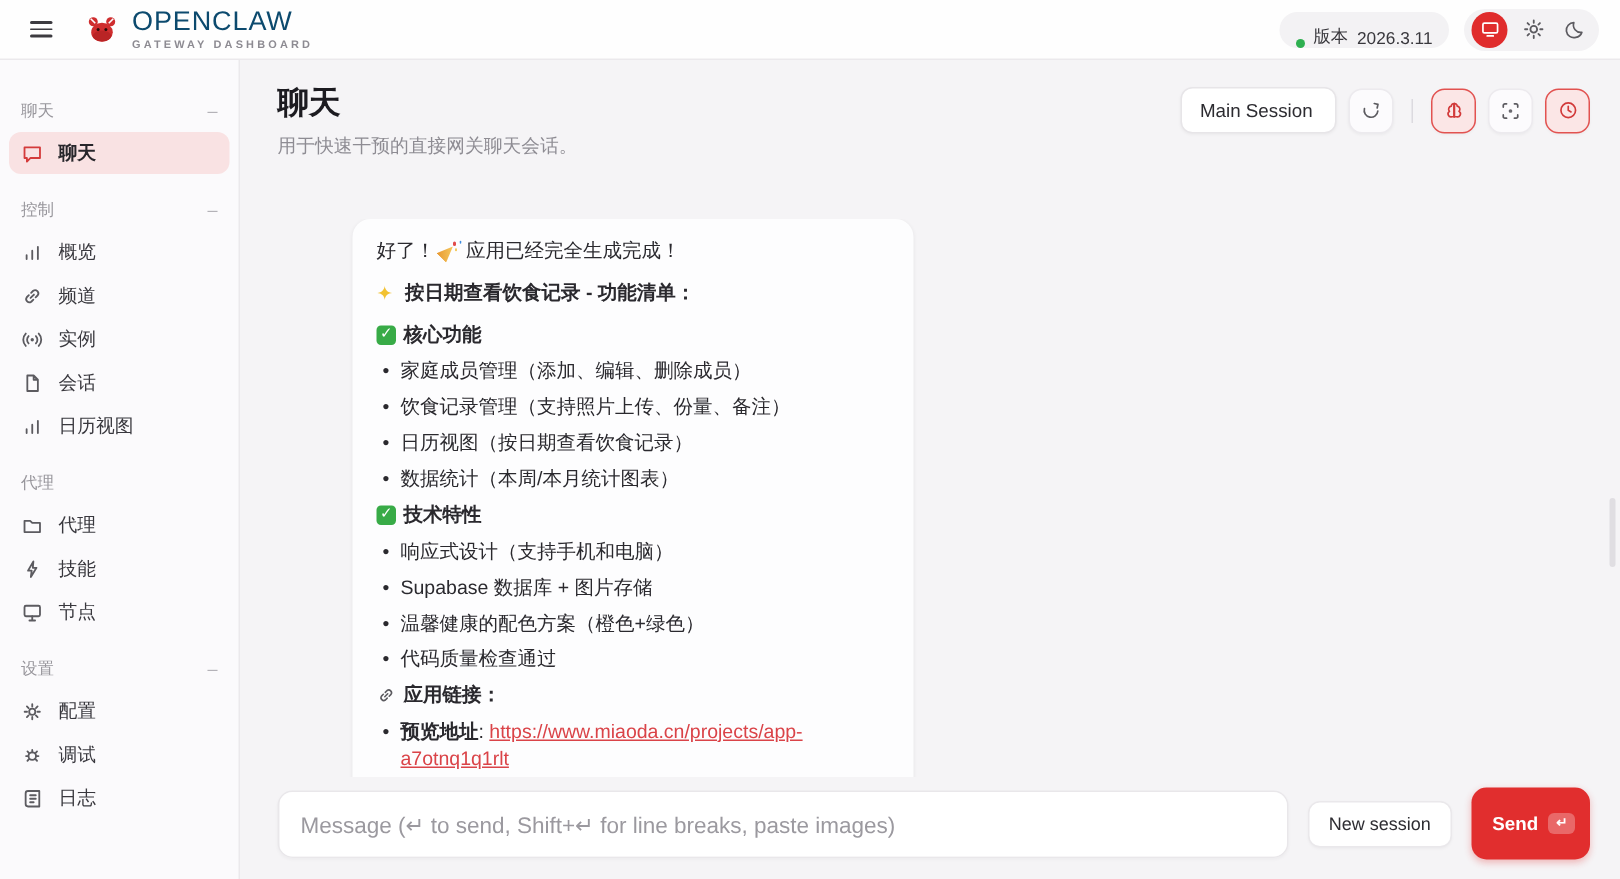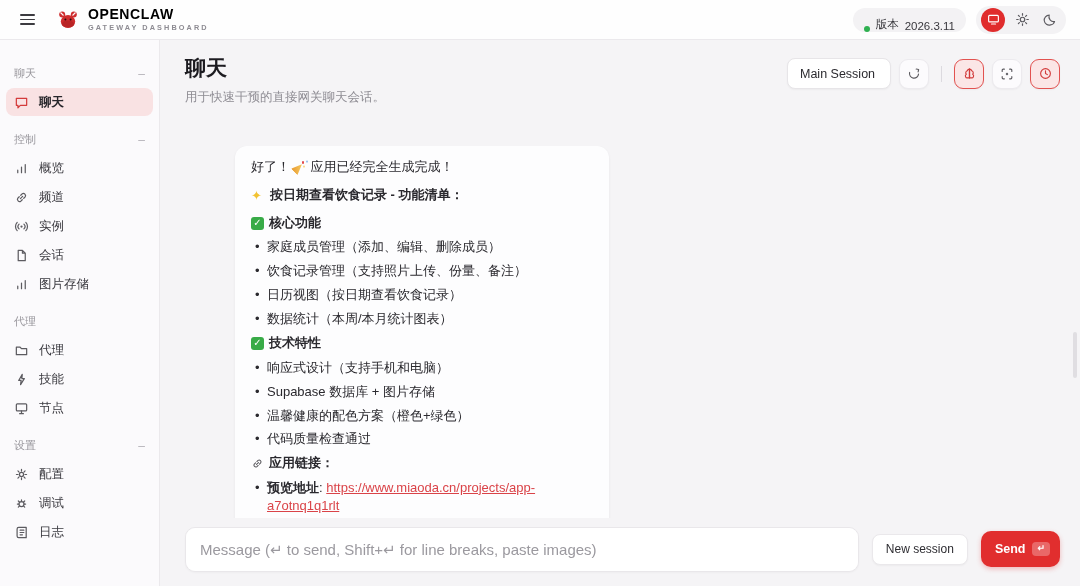--- a/index.html
+++ b/index.html
@@ -7,21 +7,21 @@
     font-family:"Liberation Sans","DejaVu Sans",sans-serif; color:#232226; }
 
   
   .app-header { position:absolute; top:0; left:0; width:1080px; height:40px;
     background:#fefefe; border-bottom:1px solid #ebe9ec; display:flex; align-items:center; z-index:5; }
   .hamburger { width:30px; height:30px; margin-left:12px; border-radius:6px;
     display:flex; flex-direction:column; justify-content:center; gap:3px; align-items:center; cursor:pointer; }
   .hamburger i { display:block; width:15px; height:1.6px; background:#3c3b40; border-radius:1px; }
   .brand { display:flex; align-items:center; gap:8px; margin-left:14px; }
   .brand-txt { display:flex; flex-direction:column; line-height:1.1; }
-  .brand-title { font-size:14px; font-weight:700; letter-spacing:.6px; color:#000000; }
+  .brand-title { font-size:18px; font-weight:400; letter-spacing:.6px; color:#0c4a6e; }
   .brand-sub { font-size:7.3px; letter-spacing:2.1px; color:#8d8b92; font-weight:600; margin-top:2px; }
   .header-right { margin-left:auto; display:flex; align-items:center; gap:10px; padding-right:14px; }
   .badge { height:24px; display:flex; align-items:flex-end; gap:6px; background:#f3f2f4;
     border-radius:12px; padding:0 11px; font-size:11.5px; color:#39383d; }
   .dot { width:6px; height:6px; border-radius:50%; background:#2eb050; }
   .theme-group { height:28px; background:#f3f2f4; border-radius:14px; display:flex; align-items:center; gap:6px; padding:0 5px; }
   .theme-active { width:24px; height:24px; border-radius:50%; background:#e02c2c; display:flex; align-items:center; justify-content:center; cursor:pointer; }
   .theme-btn { width:22px; height:22px; display:flex; align-items:center; justify-content:center; cursor:pointer; }
 
   
@@ -76,21 +76,21 @@
 
   
   .composer { position:absolute; left:0; right:0; bottom:0; height:66px; display:flex; align-items:center;
     padding:0 20px 8px 25px; gap:13px; }
   .composer textarea { width:705px; height:45px; resize:none; border:1px solid #e9e7ea; border-radius:10px;
     background:#fff; padding:13px 14px; font-size:15px; color:#2a292e; outline:none;
     font-family:"Liberation Sans","DejaVu Sans",sans-serif; box-shadow:0 1px 2px rgba(20,20,25,.03); }
   .composer textarea::placeholder { color:#9b999f; }
   .new-session { height:31px; padding:0 13px; background:#fff; border:1px solid #eae8eb; border-radius:8px;
     font-size:12px; color:#2e2d32; cursor:pointer; box-shadow:0 1px 2px rgba(20,20,25,.04); white-space:nowrap; }
-  .send-btn { height:36px; padding:0 10px 0 14px; background:#e12e2e; border:none; border-radius:10px;
+  .send-btn { height:48px; padding:0 10px 0 14px; background:#e12e2e; border:none; border-radius:10px;
     color:#fff; font-size:12.5px; font-weight:600; display:flex; align-items:center; gap:7px; cursor:pointer;
     box-shadow:0 2px 5px rgba(225,46,46,.3); }
   .send-kbd { background:rgba(255,255,255,.28); border-radius:4px; font-size:9px; padding:1px 5px; line-height:1.3; }
 </style>
 </head>
 <body>
 
 <div class="app-header">
   <div class="hamburger">
       <i></i>
@@ -181,21 +181,21 @@
   <div class="side-item">
     <svg width="15" height="15" viewBox="0 0 16 16" class="icon-stroke">
       <path d="M4.5 2.5H9l3 3v8H4.5z M9 2.5v3h3"></path>
     </svg>
     <span>会话</span>
   </div>
   <div class="side-item">
     <svg width="15" height="15" viewBox="0 0 16 16" class="icon-stroke">
       <path d="M4 12.5V9.8 M8 12.5V6.5 M12 12.5V3.8"></path>
     </svg>
-    <span>图片存储</span>
+    <span>日历视图</span>
   </div>
 
   <div class="side-section-head">
     <span>代理</span>
     <span class="dash"></span>
   </div>
   <div class="side-item">
     <svg width="15" height="15" viewBox="0 0 16 16" class="icon-stroke">
       <path d="M2.5 4.5h4L8 6h5.5v6.5h-11z"></path>
     </svg>

